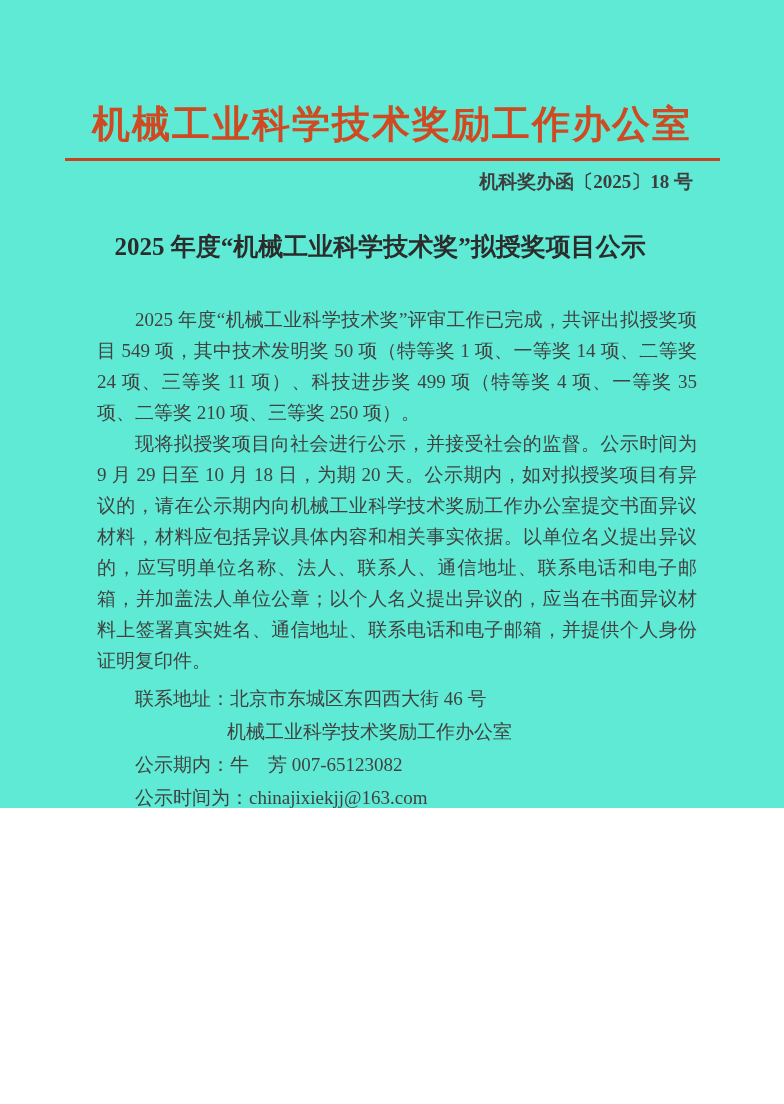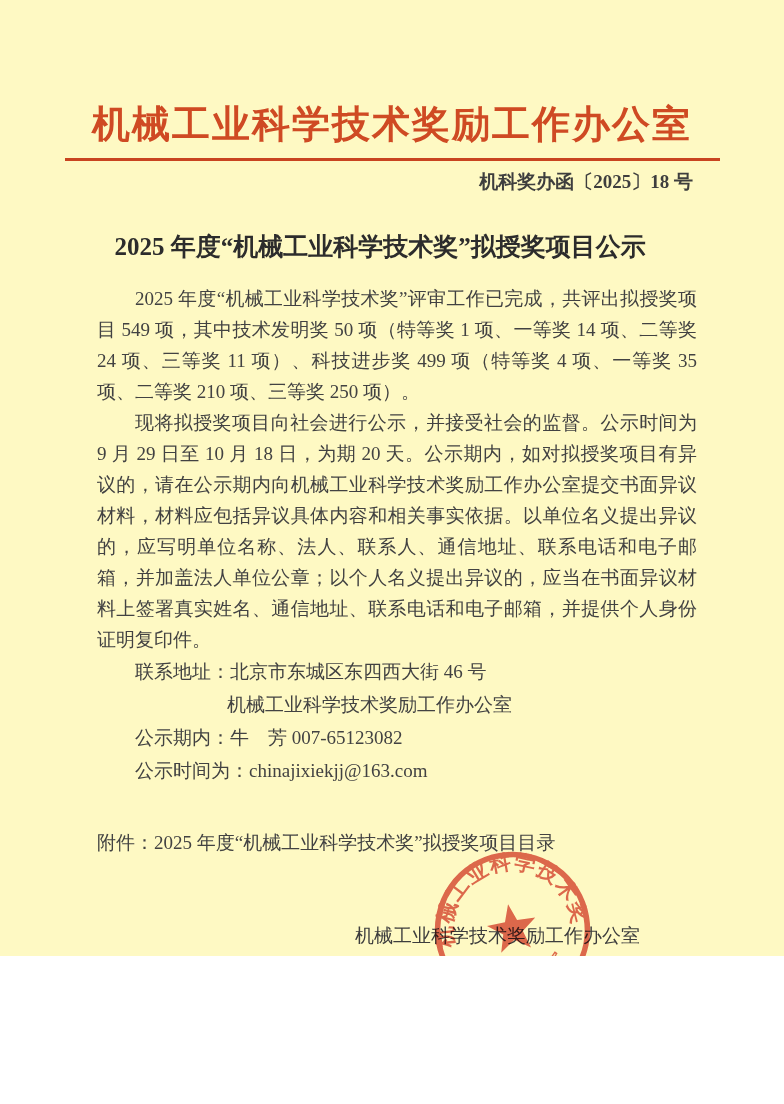--- a/index.html
+++ b/index.html
@@ -3,22 +3,22 @@
 <meta charset="utf-8">
 <style>
   html,body { margin:0; padding:0; }
   body {
     width:784px; height:1104px;
     background:#ffffff;
     font-family:"Liberation Serif","DejaVu Serif",serif;
   }
   .page {
     position:relative;
-    width:784px; height:956px;
-    background:#fef9c3;
+    width:784px; height:808px;
+    background:#5eead4;
     overflow:hidden;
   }
   
   .letterhead-name {
     position:absolute; top:100px; left:0; right:0;
     text-align:center;
     font-size:38px; line-height:48px; font-weight:bold;
     letter-spacing:2px;
     color:#cf4a23;
     font-family:"Liberation Serif","DejaVu Serif",serif;
@@ -33,26 +33,26 @@
   }
   
   .notice-title {
     position:absolute; top:230px; left:48px; width:664px;
     text-align:center;
     font-size:25px; line-height:34px; font-weight:bold;
     color:#2c2c2c;
   }
   
   .content {
-    position:absolute; top:283px; left:97px; width:600px;
+    position:absolute; top:304px; left:97px; width:600px;
     font-size:19px; line-height:31px; color:#424242;
     text-align:justify;
   }
   .content p { margin:0; text-indent:2em; }
-  .contact { line-height:33px; }
+  .contact { margin-top:6px; line-height:33px; }
   .contact-line { padding-left:2em; }
   .contact-line.cont { padding-left:130px; }
   .attachment-note { margin-top:40px; line-height:31px; }
   .signature-line {
     margin-top:62px; line-height:31px;
     text-align:right; padding-right:57px;
     color:#3d3d3d;
   }
   .date-line {
     margin-top:11px; line-height:31px;

